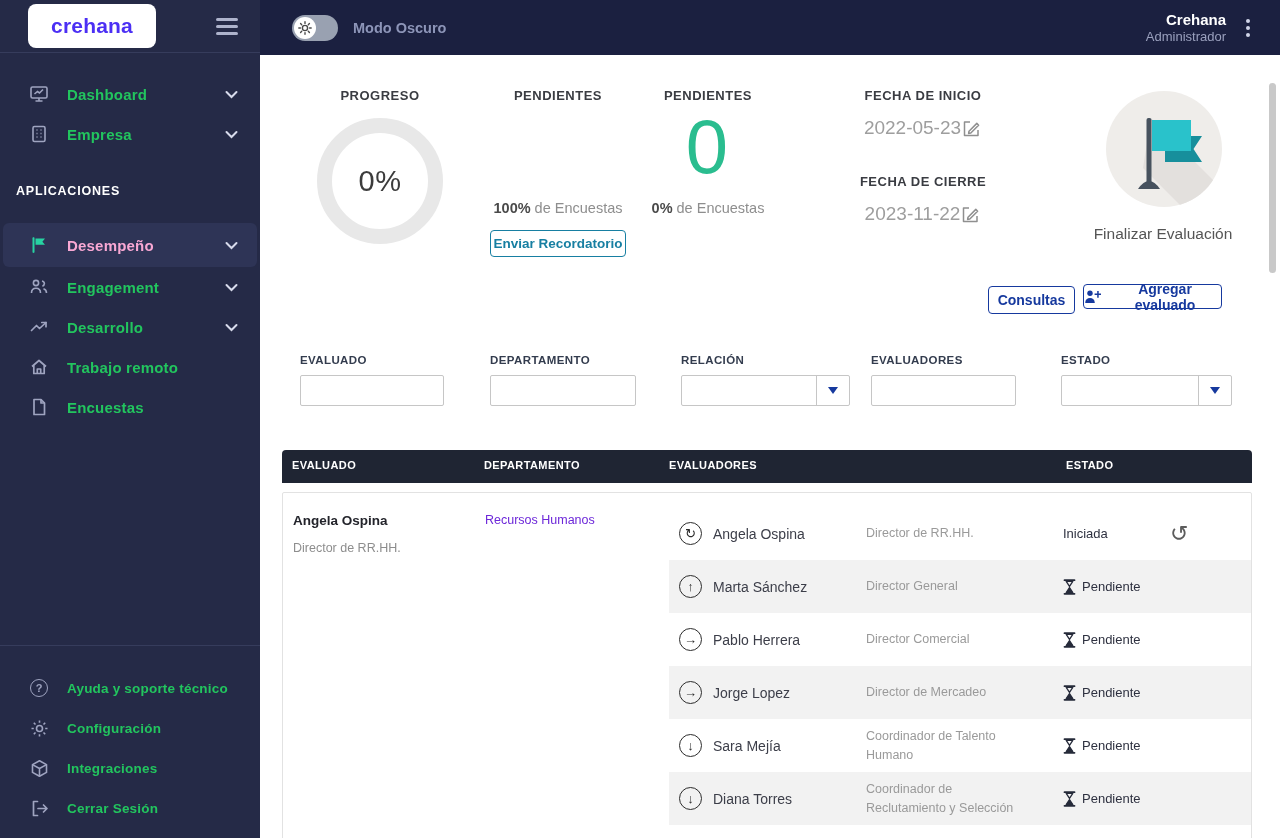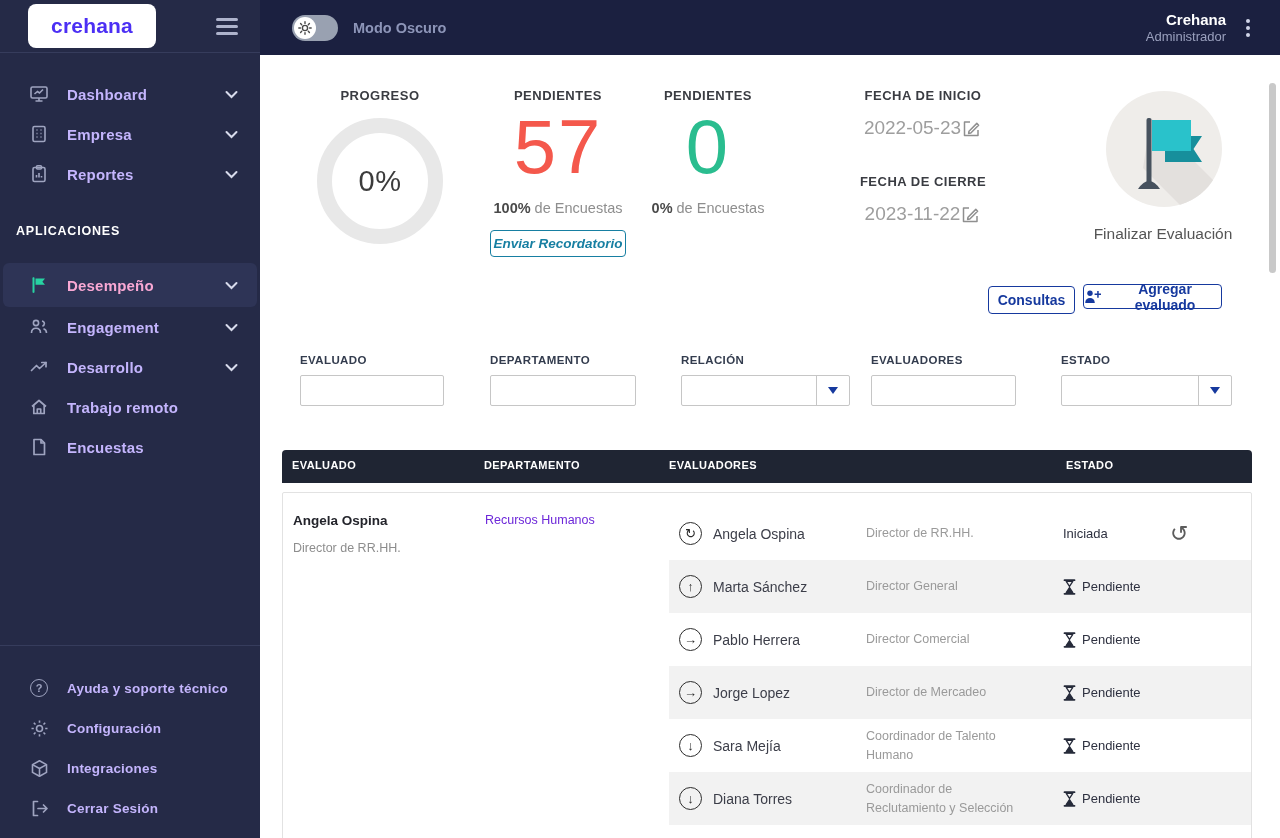--- a/index.html
+++ b/index.html
@@ -9,21 +9,21 @@
   
   .sidebar { position:absolute; left:0; top:0; width:260px; height:838px; background:#252a47; z-index:3; }
   .logo-row { height:53px; display:flex; align-items:center; justify-content:space-between; padding:0 22px 0 28px; background:#20254100; border-bottom:1px solid #363c5c; }
   .logo-box { width:128px; height:44px; background:#fff; border-radius:8px; display:flex; align-items:center; justify-content:center; cursor:pointer; }
   .logo-box span { color:#4b2ff4; font-weight:bold; font-size:21px; letter-spacing:0.2px; }
   .hamburger { display:flex; flex-direction:column; gap:4px; cursor:pointer; }
   .hamburger span { width:22px; height:3px; background:#aeb3cc; border-radius:2px; }
   .nav { padding-top:21px; }
   .nav-item { height:40px; display:flex; align-items:center; padding:0 22px 0 28px; cursor:pointer; }
   .nav-icon { width:22px; height:22px; display:flex; align-items:center; justify-content:center; margin-right:17px; color:#9fa4c0; flex:none; }
-  .nav-label { font-size:15px; font-weight:600; color:#c4b5fd; letter-spacing:0.2px; white-space:nowrap; }
+  .nav-label { font-size:15px; font-weight:600; color:#22c55e; letter-spacing:0.2px; white-space:nowrap; }
   .chev { margin-left:auto; display:flex; color:#d8dbec; }
   .section-label { margin:30px 0 0 16px; font-size:12.5px; font-weight:bold; color:#fff; letter-spacing:0.8px; }
   .nav-item.active { height:44px; margin:25px 3px 0 3px; background:#2e3456; border-radius:6px; padding:0 19px 0 25px; }
   .nav-item.active .nav-label { color:#f9a8d4; font-weight:bold; }
   .nav-item.active .nav-icon { color:#27d3a2; }
   .sidebar-footer { position:absolute; left:0; bottom:10px; width:260px; }
   .footer-divider { height:1px; background:#363c5c; margin:0 0 22px 0; }
   .nav-item.small { height:40px; }
   .nav-item.small .nav-label { font-size:13.5px; }
   .icon-circle { width:18px; height:18px; border:1.7px solid #9fa4c0; border-radius:50%; display:flex; align-items:center; justify-content:center; font-size:11px; font-weight:bold; color:#9fa4c0; }
@@ -43,21 +43,21 @@
   
   .main { position:absolute; left:260px; top:55px; width:1020px; height:783px; background:#fff; overflow:hidden; }
   .stat-label { position:absolute; font-size:13px; font-weight:bold; color:#3a3c42; letter-spacing:0.5px; text-align:center; }
   .donut { position:absolute; left:57px; top:63px; width:126px; height:126px; border:15px solid #e8e8e8; border-radius:50%; display:flex; align-items:center; justify-content:center; }
   .donut-value { font-size:29px; color:#3c3c3c; letter-spacing:0.5px; }
   .big-num { position:absolute; top:48px; width:200px; text-align:center; font-size:76px; font-weight:200; letter-spacing:2px; }
   .big-num.red { color:#f4584c; }
   .big-num.green { color:#2abd8f; }
   .stat-sub { position:absolute; top:145px; width:220px; text-align:center; font-size:14.5px; color:#8e8e8e; }
   .stat-sub b { color:#4a4a4a; }
-  .btn-reminder { position:absolute; left:230px; top:175px; width:136px; height:27px; background:#fff; border:1.5px solid #177fa2; border-radius:4px; color:#177fa2; font-weight:bold; font-size:13.5px; display:flex; align-items:center; justify-content:center; cursor:pointer;font-style:italic; }
+  .btn-reminder { position:absolute; left:230px; top:175px; width:136px; height:27px; background:#fff; border:1.5px solid #177fa2; border-radius:4px; color:#177fa2; font-weight:bold; font-size:13.5px; display:flex; align-items:center; justify-content:center; cursor:pointer; }
   .date-label { position:absolute; width:220px; text-align:center; font-size:13px; font-weight:bold; color:#3a3c42; letter-spacing:0.5px; }
   .date-value { position:absolute; width:220px; display:flex; align-items:center; justify-content:center; color:#9e9e9e; font-size:19px; }
   .edit-icon { display:flex; cursor:pointer; }
   .flag-badge { position:absolute; left:845px; top:35px; width:118px; height:118px; }
   .finalizar-label { position:absolute; left:793px; top:170px; width:220px; text-align:center; font-size:15.5px; color:#555; cursor:pointer; }
 
   .btn-outline-blue { position:absolute; background:#fff; border:1.6px solid #16399e; border-radius:4px; color:#16399e; font-weight:bold; font-size:14px; display:flex; align-items:center; justify-content:center; gap:8px; cursor:pointer; }
   .btn-consultas { left:728px; top:231px; width:87px; height:28px; }
   .btn-agregar { left:823px; top:229px; width:139px; height:25px; border-width:1.8px; }
 
@@ -129,35 +129,20 @@
               <path d="M7.5 6 h1 M11.5 6 h1 M7.5 9.5 h1 M11.5 9.5 h1 M7.5 13 h1 M11.5 13 h1"></path>
             </svg>
         </span>
         <span class="nav-label">Empresa</span>
         <span class="chev">
             <svg width="13" height="9" viewBox="0 0 13 9" fill="none" stroke="currentColor" stroke-width="2" stroke-linecap="round">
               <path d="M1.5 2 L6.5 7 L11.5 2"></path>
             </svg>
           </span>
       </div>
-      <div class="nav-item">
-        <span class="nav-icon">
-          <svg width="20" height="20" viewBox="0 0 20 20" fill="none" stroke="currentColor" stroke-width="1.6">
-              <rect x="4" y="3.5" width="12" height="14" rx="1.5"></rect>
-              <rect x="7.5" y="1.8" width="5" height="3.2" rx="1"></rect>
-              <path d="M7.5 13.5 v-2.5 M10 13.5 v-4.5 M12.5 13.5 v-1.5"></path>
-            </svg>
-        </span>
-        <span class="nav-label">Reportes</span>
-        <span class="chev">
-            <svg width="13" height="9" viewBox="0 0 13 9" fill="none" stroke="currentColor" stroke-width="2" stroke-linecap="round">
-              <path d="M1.5 2 L6.5 7 L11.5 2"></path>
-            </svg>
-          </span>
-      </div>
 
       <div class="section-label">APLICACIONES</div>
 
       <div class="nav-item active">
         <span class="nav-icon">
           <svg width="20" height="20" viewBox="0 0 20 20" fill="currentColor">
               <path d="M4.5 2.2 c0.6 0 1 0.4 1 1 V17 c0 0.5-0.4 0.9-1 0.9 s-1-0.4-1-0.9 V3.2 c0-0.6 0.4-1 1-1 Z"></path>
               <path d="M6.5 3.5 H16 l-2.6 3.2 L16 9.8 H6.5 Z"></path>
             </svg>
         </span>
@@ -280,21 +265,20 @@
   </header>
 
   <main class="main">
 
     <div class="stat-label" style="left:60px; top:33px; width:120px;">PROGRESO</div>
     <div class="donut">
       <span class="donut-value">0%</span>
     </div>
 
     <div class="stat-label" style="left:238px; top:33px; width:120px;">PENDIENTES</div>
-    <div class="big-num red" style="left:198px;">57</div>
     <div class="stat-sub" style="left:188px;"><b>100%</b><span> de Encuestas</span></div>
     <button class="btn-reminder">Enviar Recordatorio</button>
 
     <div class="stat-label" style="left:388px; top:33px; width:120px;">PENDIENTES</div>
     <div class="big-num green" style="left:348px;">0</div>
     <div class="stat-sub" style="left:338px;"><b>0%</b><span> de Encuestas</span></div>
 
     <div class="date-label" style="left:553px; top:33px;">FECHA DE INICIO</div>
     <div class="date-value" style="left:553px; top:62px;">
       <span>2022-05-23</span>

